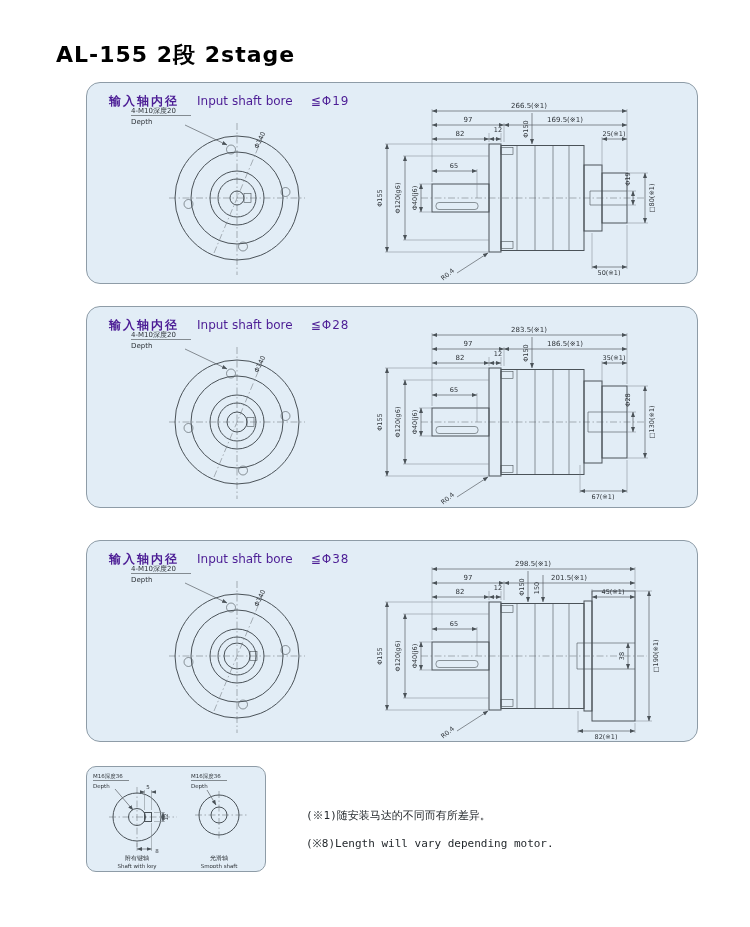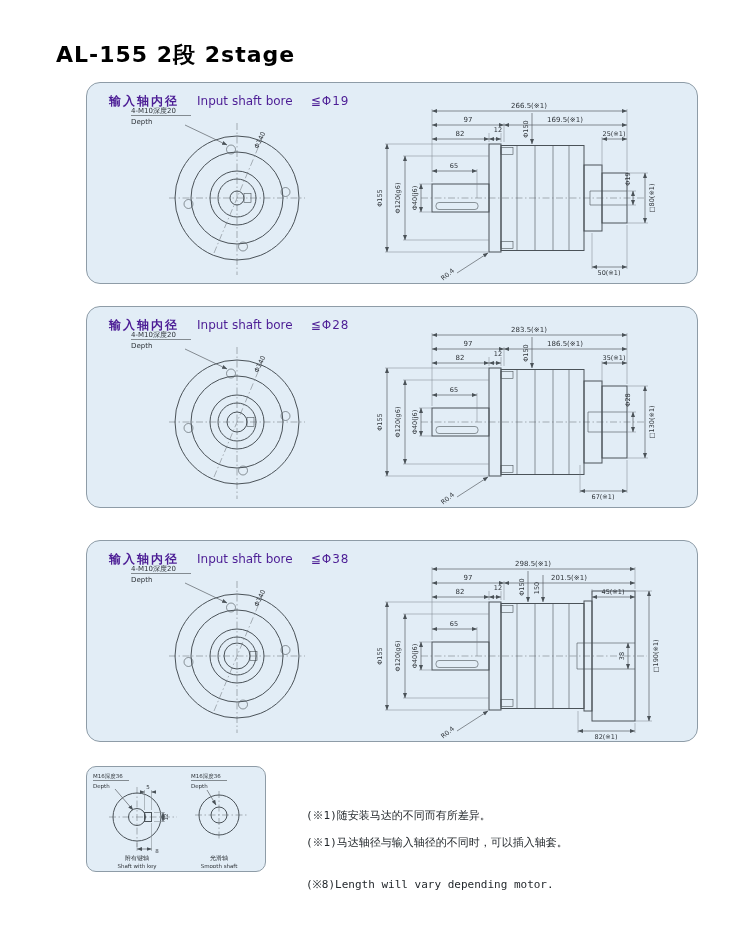--- a/index.html
+++ b/index.html
@@ -397,15 +397,14 @@
     </g>
     <text class="t5" x="104" y="11">M16深度36</text>
     <text class="t5" x="104" y="21">Depth</text>
     <text class="mid" style="font-size:6px" x="132" y="93">光滑轴</text>
     <text class="mid t5" x="132" y="101">Smooth shaft</text>
   </svg>
 </div>
 
 <div class="notes">
   <div class="note">(※1)随安装马达的不同而有所差异。</div>
-  <div class="note gap">(※1)马达轴径与输入轴径的不同时，可以插入轴套。</div>
   <div class="note">(※8)Length will vary depending motor.</div>
 </div>
 
 </body></html>

